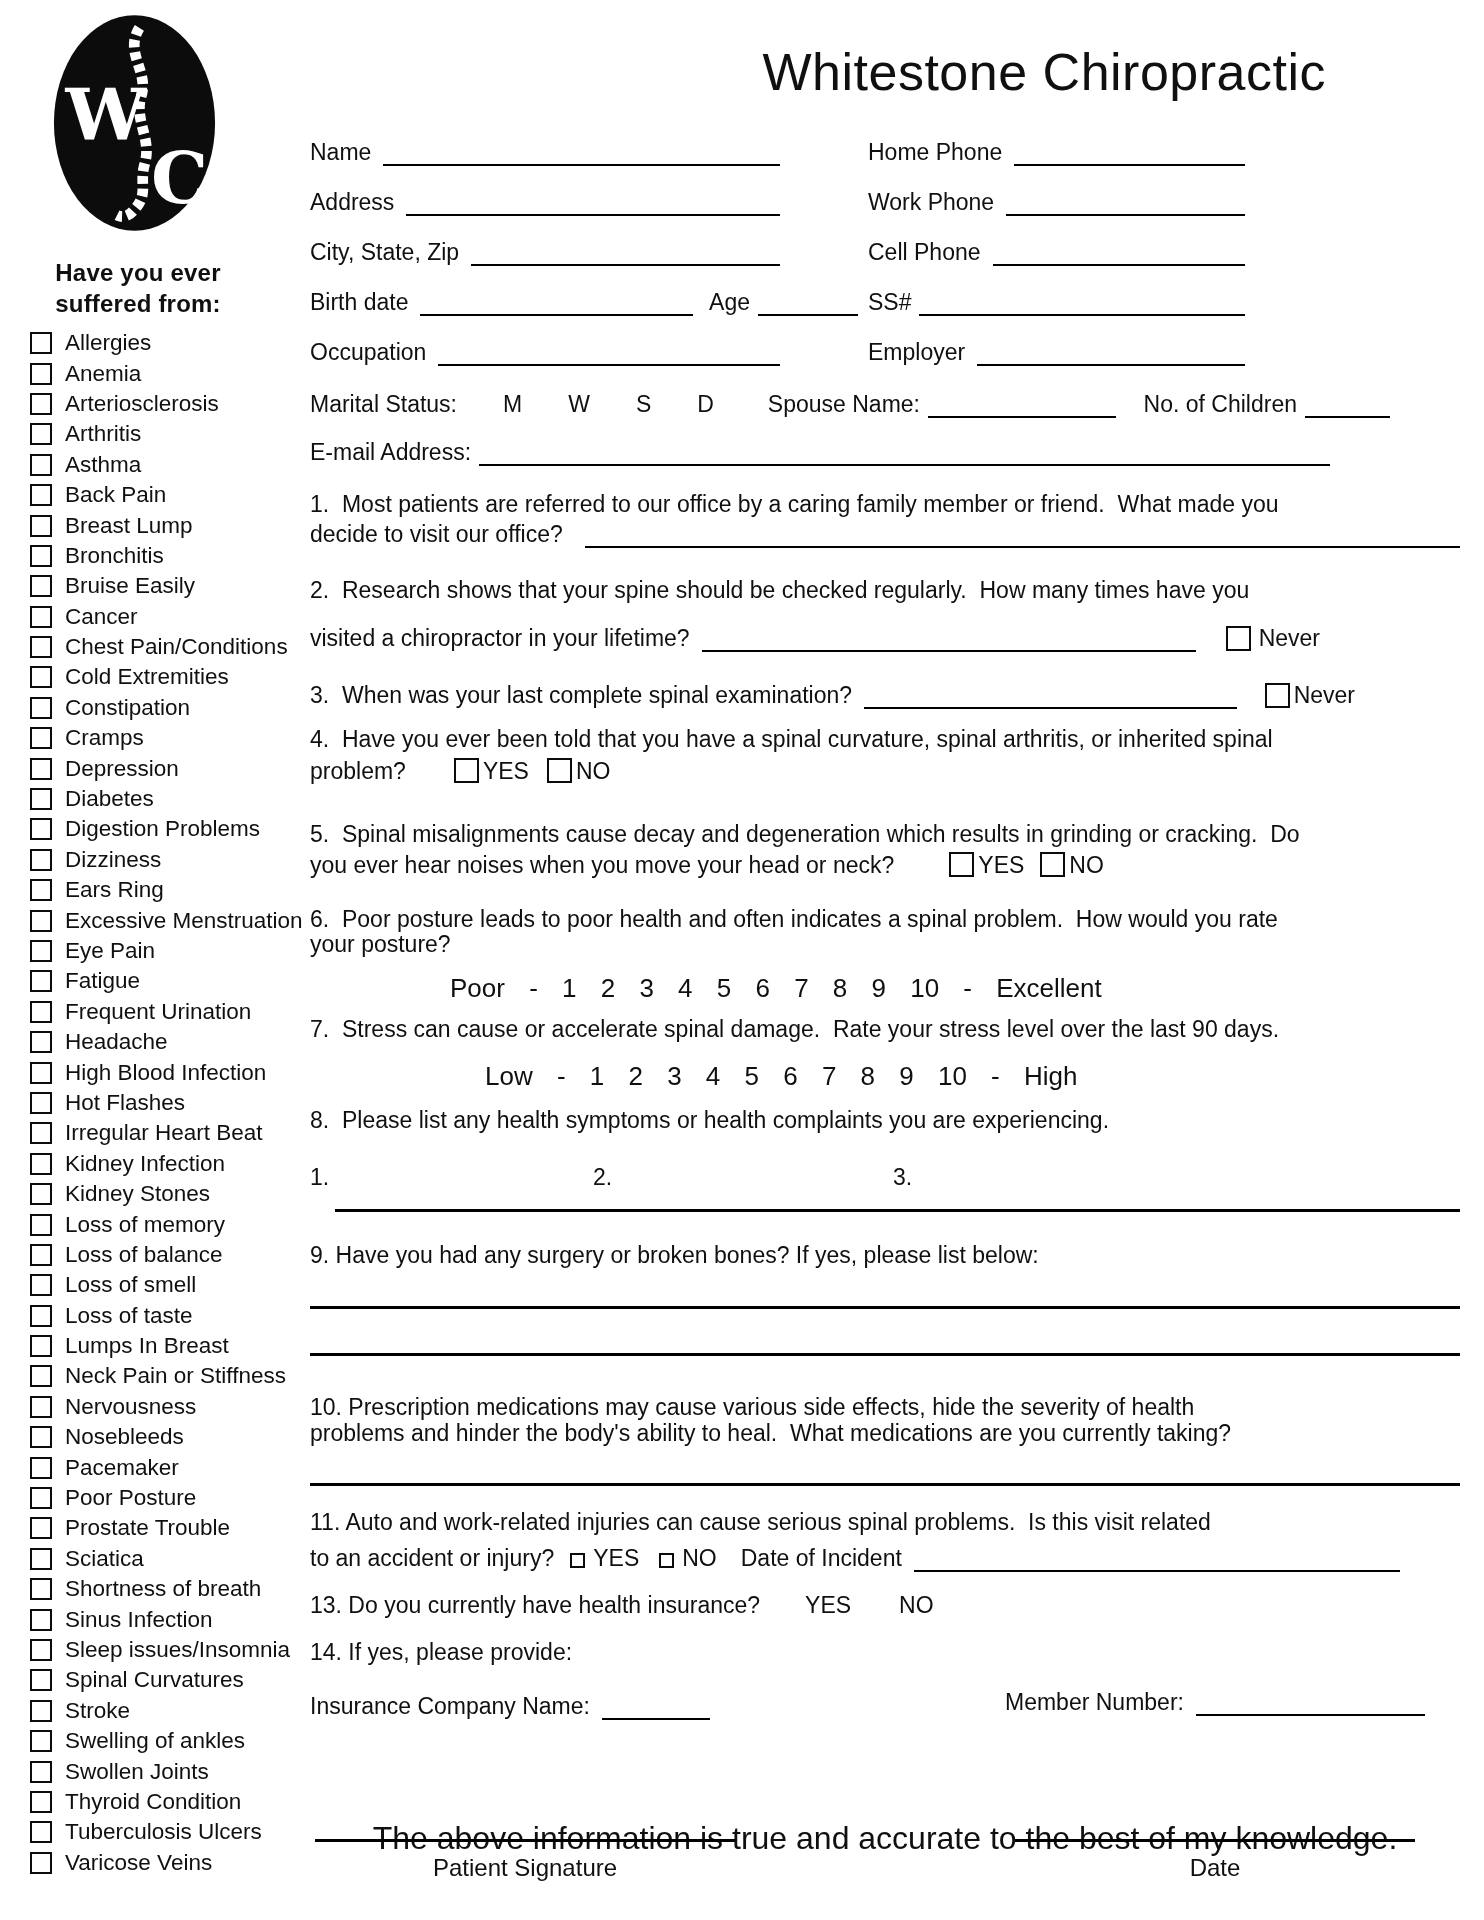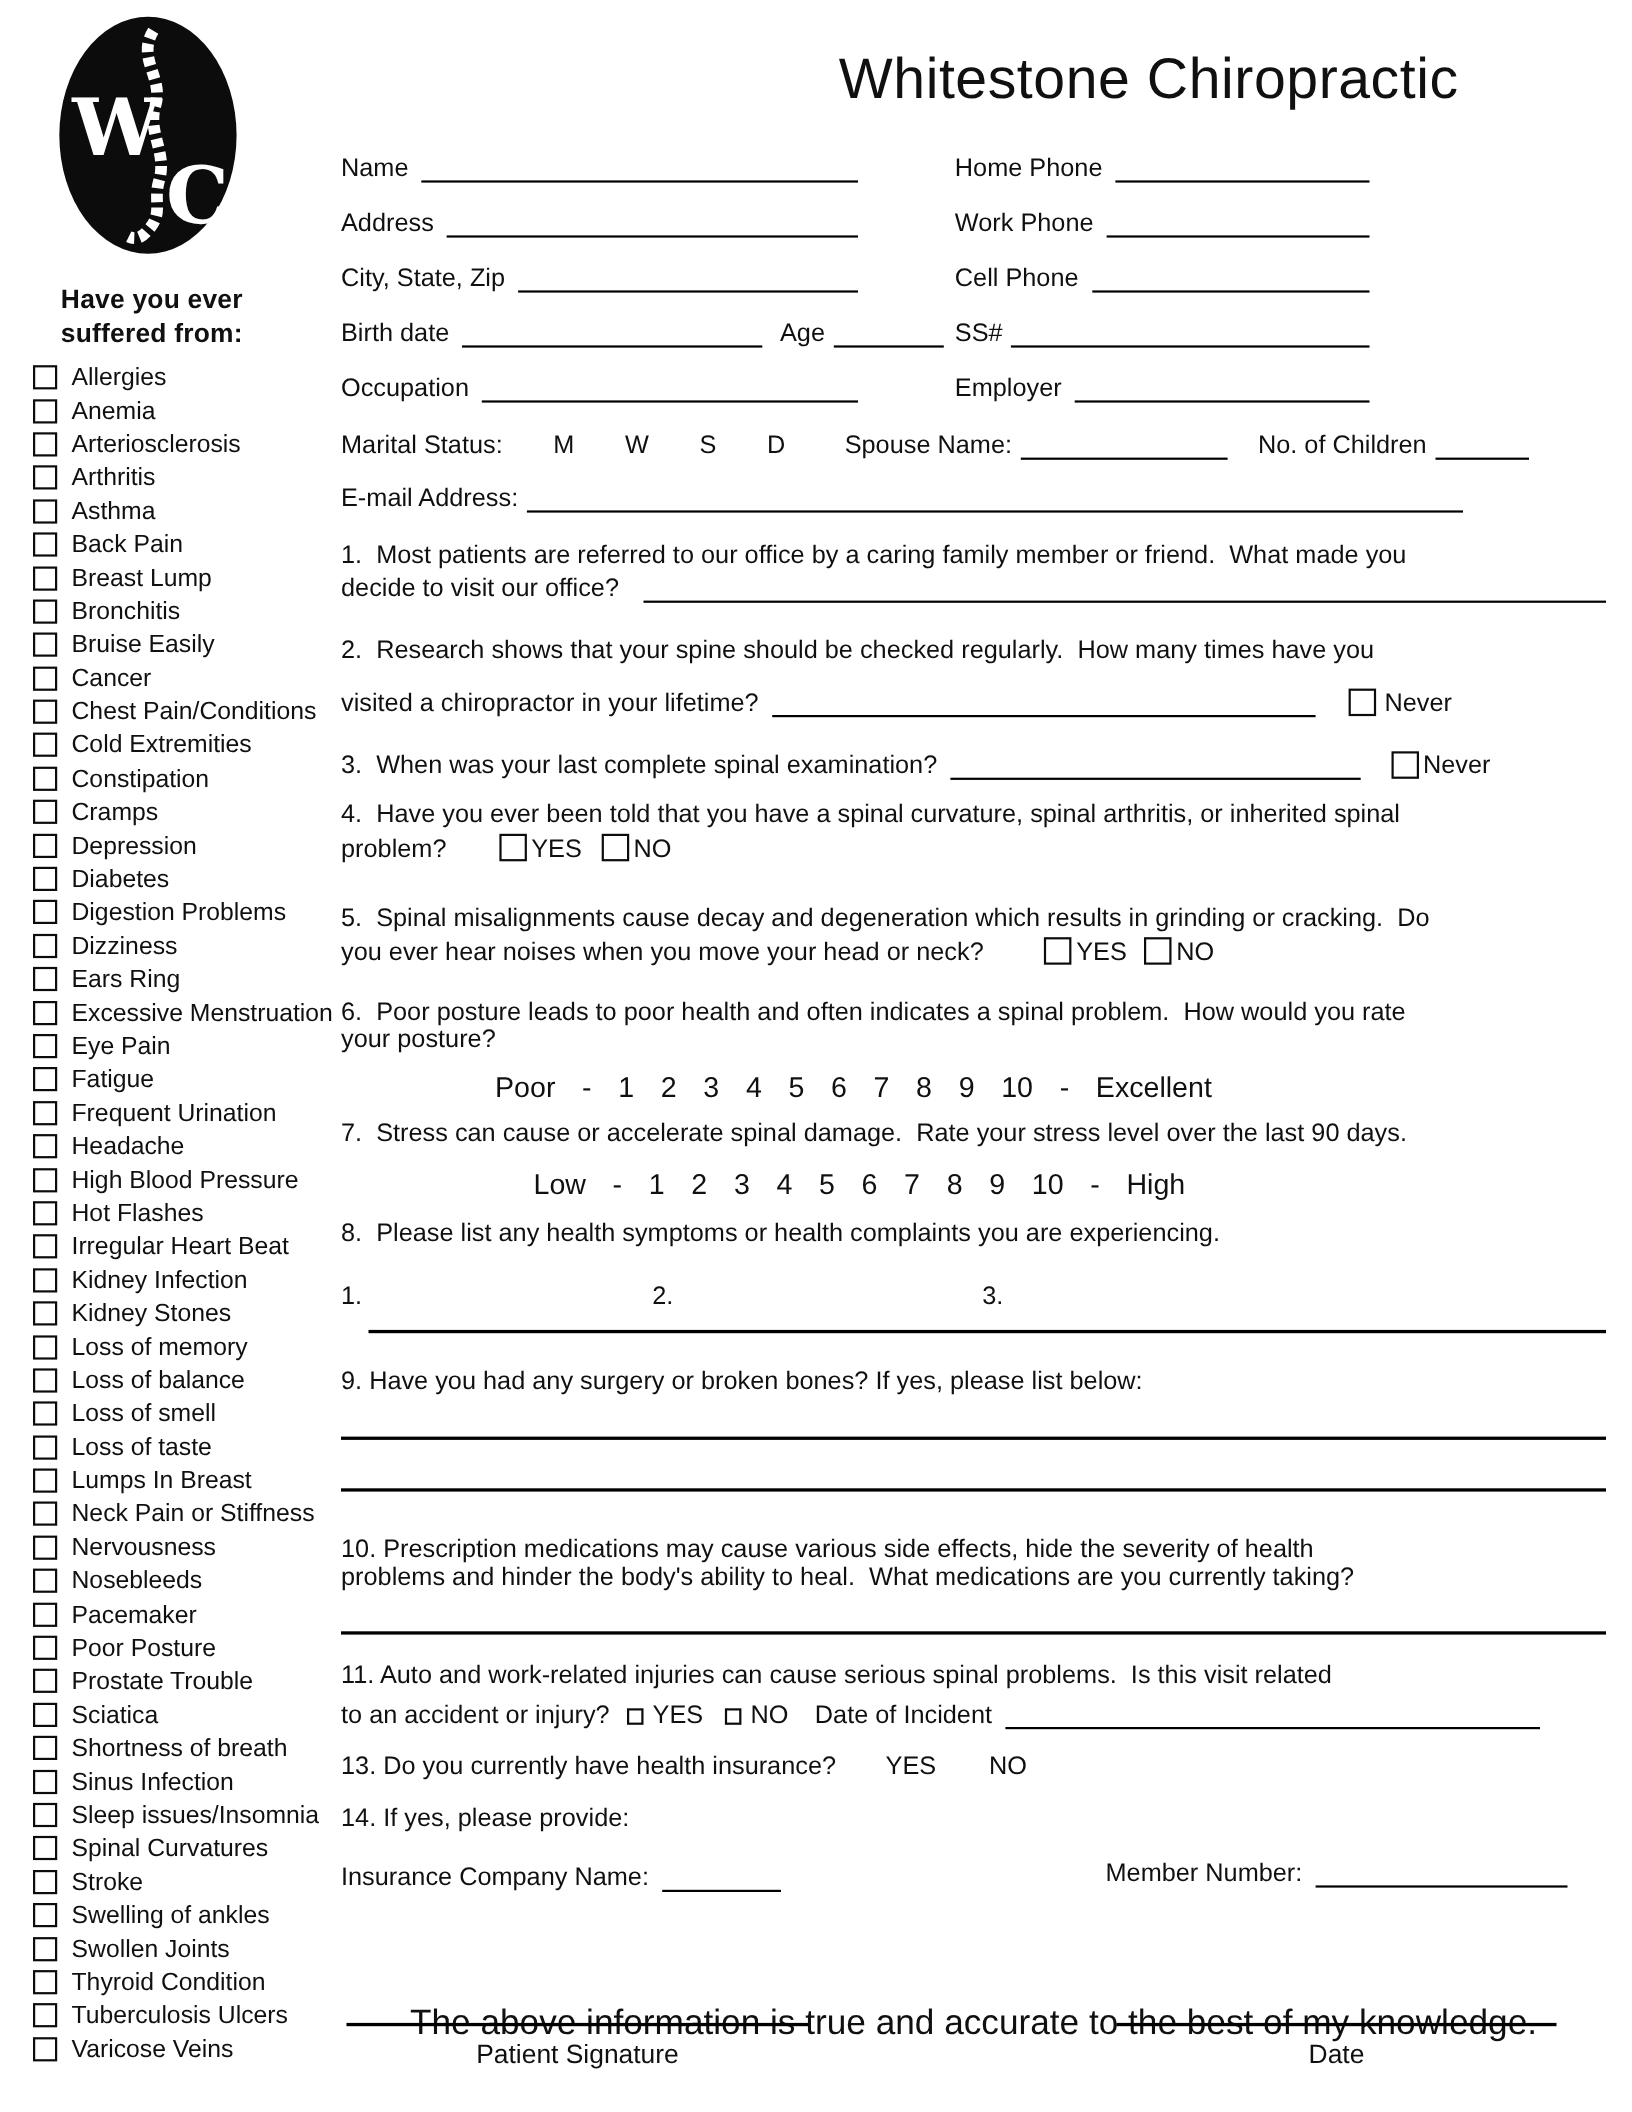--- a/index.html
+++ b/index.html
@@ -163,21 +163,21 @@
       <li class="cond-row">
         <span class="cb"></span>
         <span class="cond-label">Frequent Urination</span>
       </li>
       <li class="cond-row">
         <span class="cb"></span>
         <span class="cond-label">Headache</span>
       </li>
       <li class="cond-row">
         <span class="cb"></span>
-        <span class="cond-label">High Blood Pressure</span>
+        <span class="cond-label">High Blood Infection</span>
       </li>
       <li class="cond-row">
         <span class="cb"></span>
         <span class="cond-label">Hot Flashes</span>
       </li>
       <li class="cond-row">
         <span class="cb"></span>
         <span class="cond-label">Irregular Heart Beat</span>
       </li>
       <li class="cond-row">

